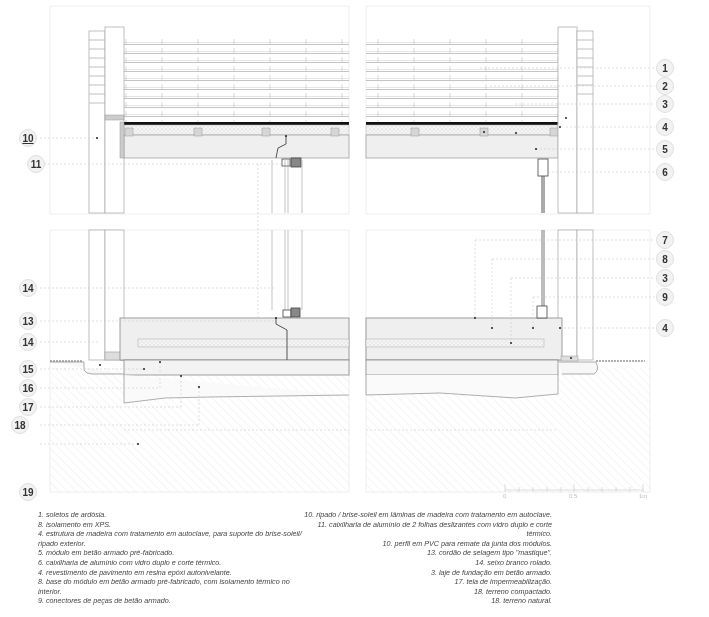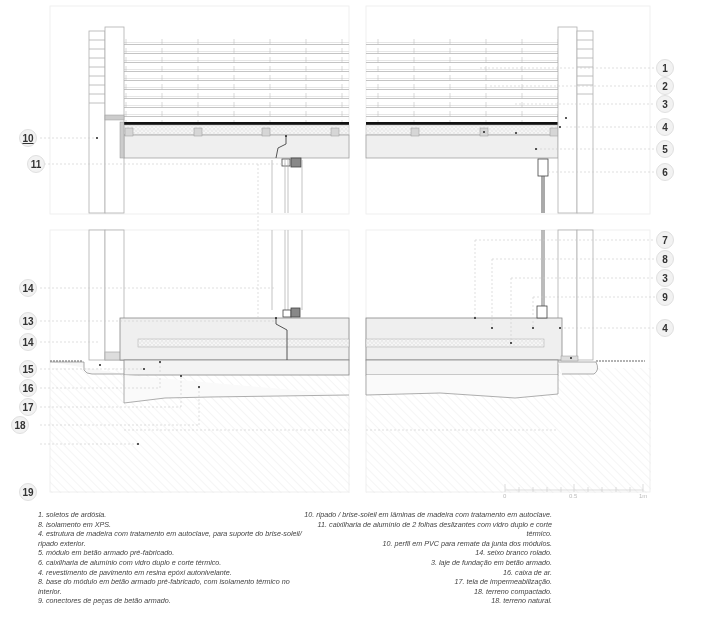--- a/index.html
+++ b/index.html
@@ -257,19 +257,19 @@
   <div>5. módulo em betão armado pré-fabricado.</div>
   <div>6. caixilharia de alumínio com vidro duplo e corte térmico.</div>
   <div>4. revestimento de pavimento em resina epóxi autonivelante.</div>
   <div>8. base do módulo em betão armado pré-fabricado, com isolamento térmico no interior.</div>
   <div>9. conectores de peças de betão armado.</div>
 </div>
 <div class="legend-col" id="legend-right">
   <div>10. ripado / brise-soleil em lâminas de madeira com tratamento em autoclave.</div>
   <div>11. caixilharia de alumínio de 2 folhas deslizantes com vidro duplo e corte térmico.</div>
   <div>10. perfil em PVC para remate da junta dos módulos.</div>
+  <div>13. cordão de selagem tipo "mastique".</div>
   <div>14. seixo branco rolado.</div>
   <div>3. laje de fundação em betão armado.</div>
-  <div>16. caixa de ar.</div>
   <div>17. tela de impermeabilização.</div>
   <div>18. terreno compactado.</div>
   <div>18. terreno natural.</div>
 </div>
 
 </body></html>

